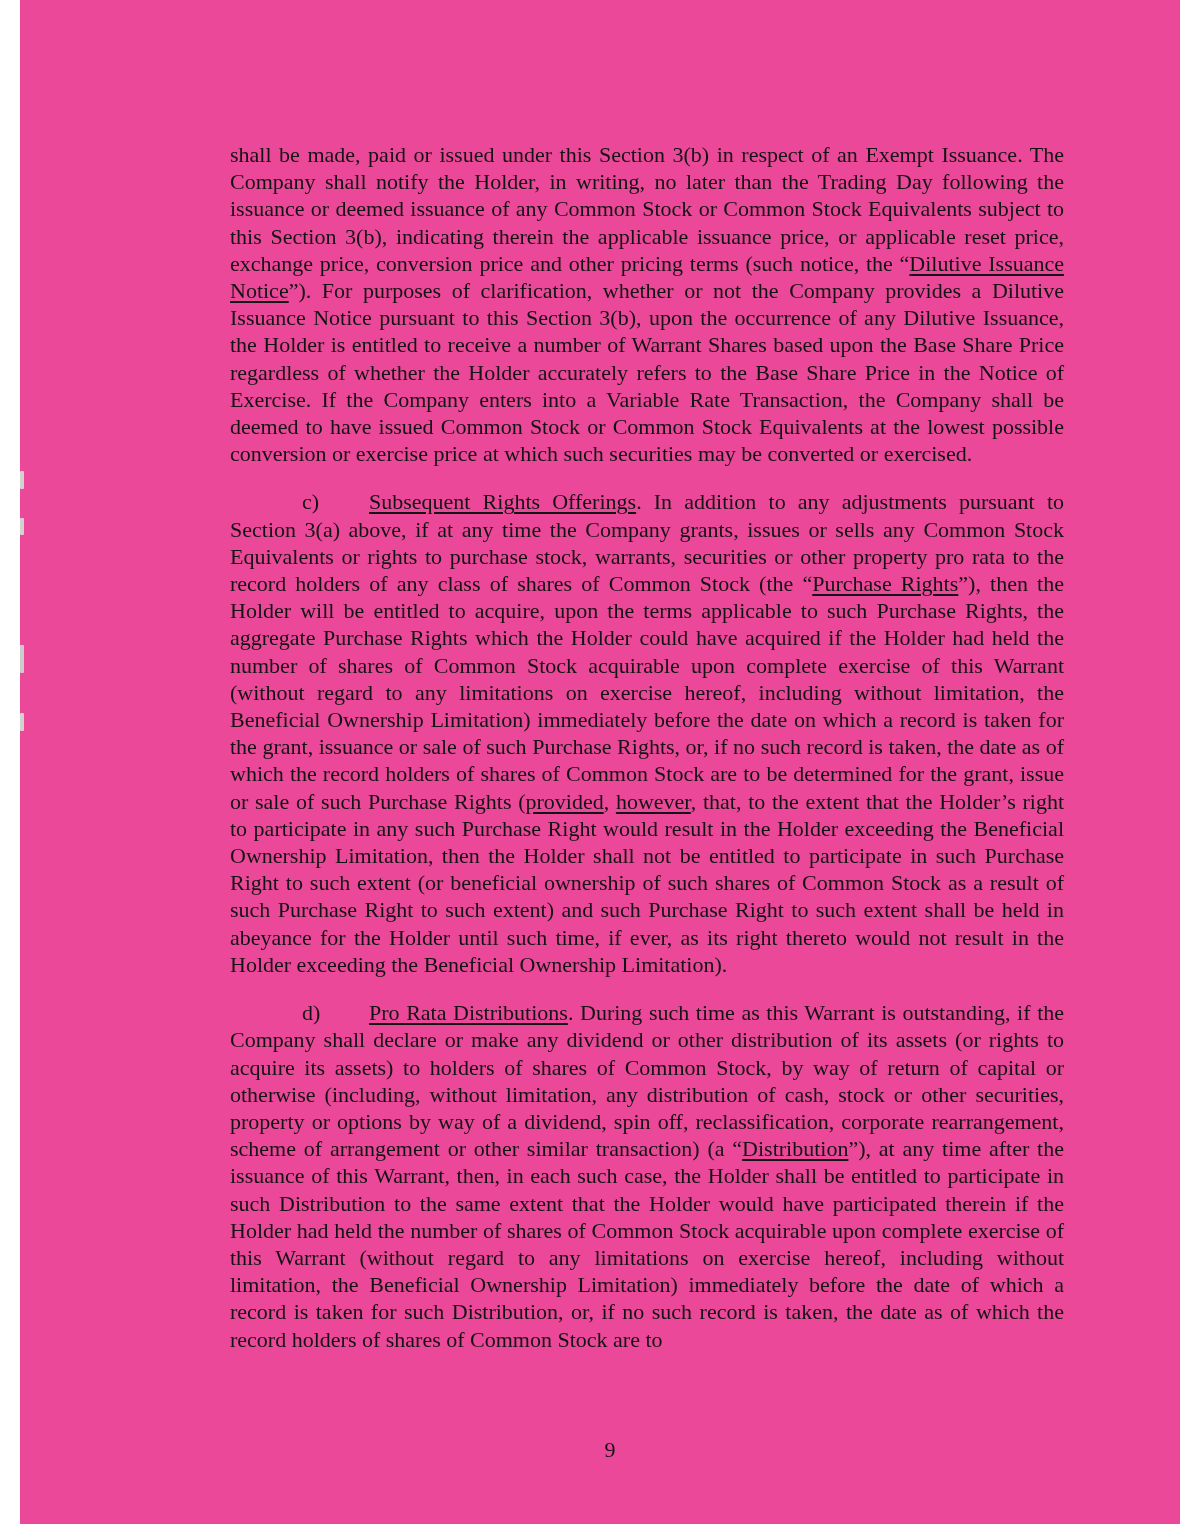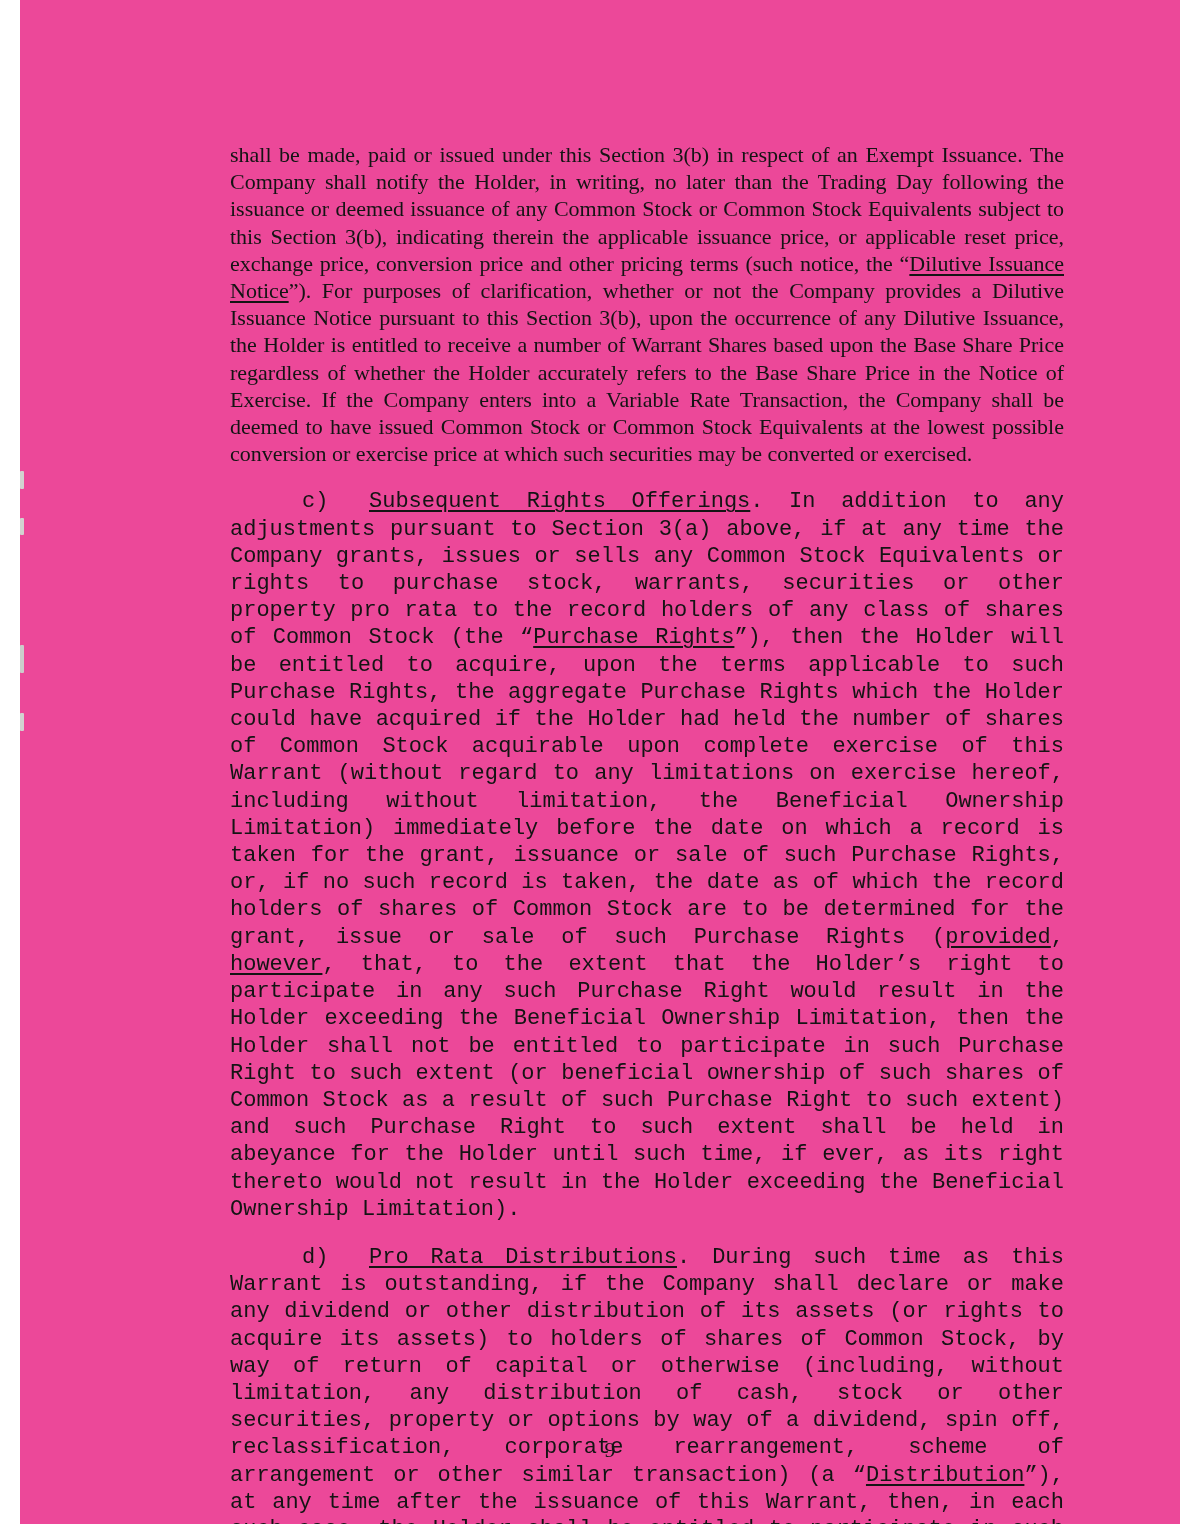--- a/index.html
+++ b/index.html
@@ -25,21 +25,20 @@
     font-size: 22px;
     line-height: 27.2px;
     text-align: justify;
   }
   .content p {
     margin: 0 0 21px 0;
     padding: 0;
   }
   .para-indent {
     text-indent: 72px;
-    font-family: Liberation Mono, monospace;
   }
   .para-label {
     display: inline-block;
     width: 67px;
     text-indent: 0;
     text-align: left;
   }
   .u {
     text-decoration: underline;
     text-underline-offset: 3px;

